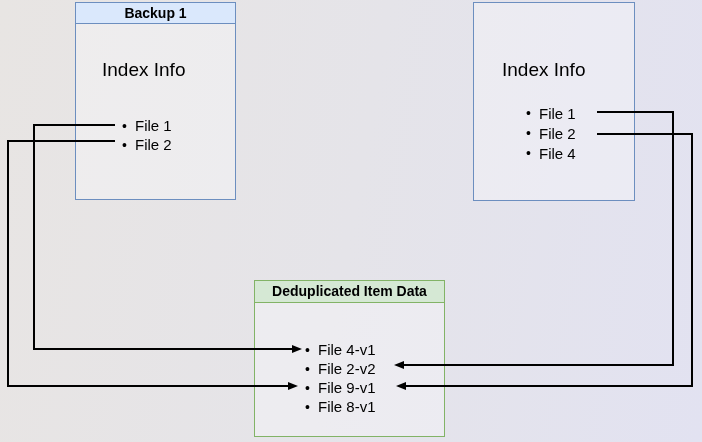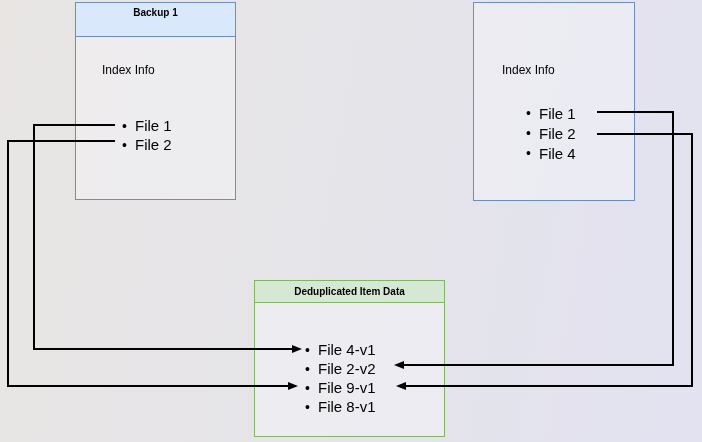--- a/index.html
+++ b/index.html
@@ -13,35 +13,35 @@
   }
   .box{
     position:absolute;
     box-sizing:border-box;
     border:1px solid #6c8ebf;
     background:rgba(250,250,252,0.38);
   }
   .box.green{border-color:#82b366;}
   .box-header{
     box-sizing:border-box;
-    height:34px;line-height:20px;
+    height:21px;line-height:20px;
     text-align:center;
-    font-weight:bold;font-size:10px;
+    font-weight:bold;font-size:14px;
     background:#dae8fc;
     border-bottom:1px solid #6c8ebf;
   }
   .box.green .box-header{
     height:22px;line-height:21px;
-    font-size:10px;
+    font-size:14px;
     background:#d5e8d4;
     border-bottom:1px solid #82b366;
   }
   .index-label{
     position:absolute;
-    font-size:12px;line-height:18px;text-align:center;
+    font-size:19px;line-height:18px;text-align:center;
   }
   #backup1 .index-label{left:26px;top:58px;}
   #backup2 .index-label{left:28px;top:58px;}
   .file-list{position:absolute;font-size:15px;}
   #backup1 .file-list{left:46px;top:113px;}
   #backup1 .file-list .li{height:19px;}
   #backup2 .file-list{left:52px;top:100px;}
   #backup2 .file-list .li{height:20px;}
   #dedup  .file-list{left:50px;top:59px;}
   #dedup  .file-list .li{height:19px;}

